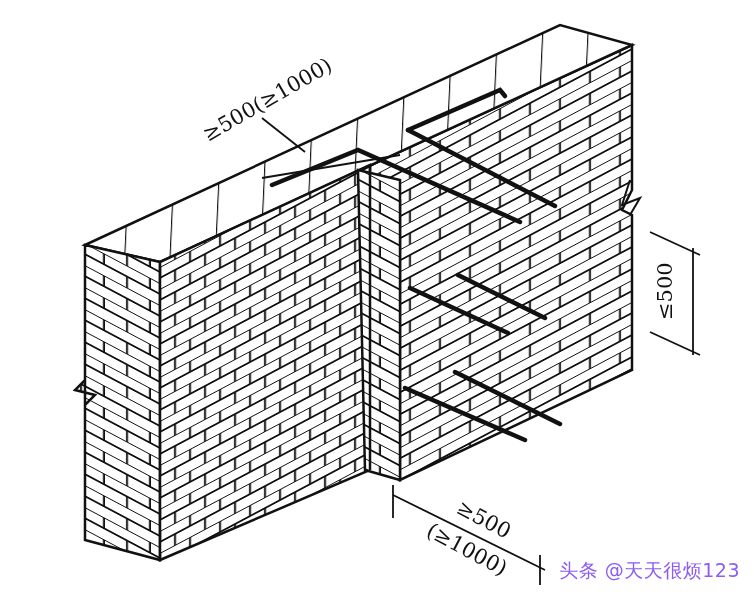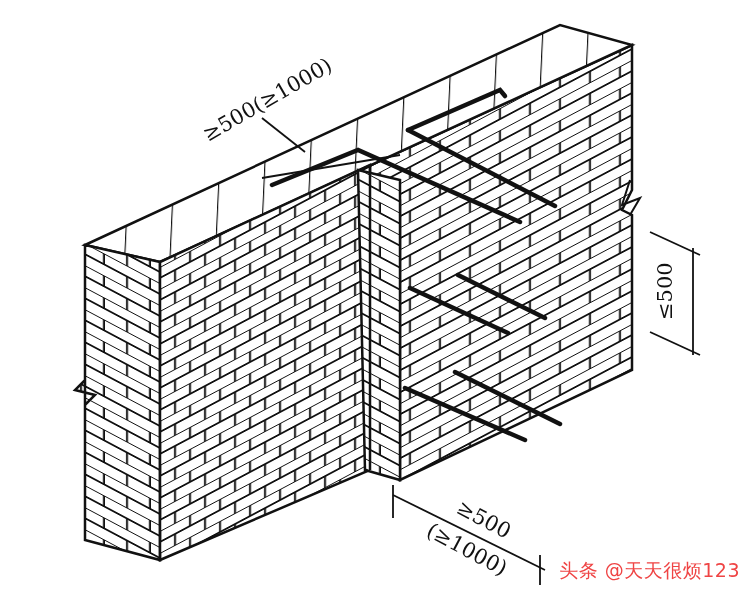--- a/index.html
+++ b/index.html
@@ -1,19 +1,19 @@
 <!DOCTYPE html>
 <html><head>
 <meta charset="utf-8">
 <style>
   html,body{margin:0;padding:0;background:#fff;}
   body{width:754px;height:596px;position:relative;overflow:hidden;font-family:"DejaVu Sans",sans-serif;}
   svg{position:absolute;left:0;top:0;}
   .lbl{font-family:"DejaVu Serif",serif;font-size:21px;fill:#111;}
-  .wm{position:absolute;right:14px;bottom:12px;font-family:"DejaVu Sans",sans-serif;font-size:19px;color:#ef4444;letter-spacing:0.5px;text-shadow:0 0 2px #fff,0 0 2px #fff;margin-left:36px;}
+  .wm{position:absolute;right:14px;bottom:12px;font-family:"DejaVu Sans",sans-serif;font-size:19px;color:#8b5cf6;letter-spacing:0.5px;text-shadow:0 0 2px #fff,0 0 2px #fff;margin-left:36px;}
 </style>
 </head>
 <body>
 
 <svg width="754" height="596" viewBox="0 0 754 596" xmlns="http://www.w3.org/2000/svg">
   <defs>
 
     <pattern id="brickA" width="60" height="22" patternUnits="userSpaceOnUse" patternTransform="skewY(-28)">
       <rect width="60" height="22" fill="#fff"></rect>
       <line x1="0" y1="0" x2="60" y2="0" stroke="#111" stroke-width="2"></line>

